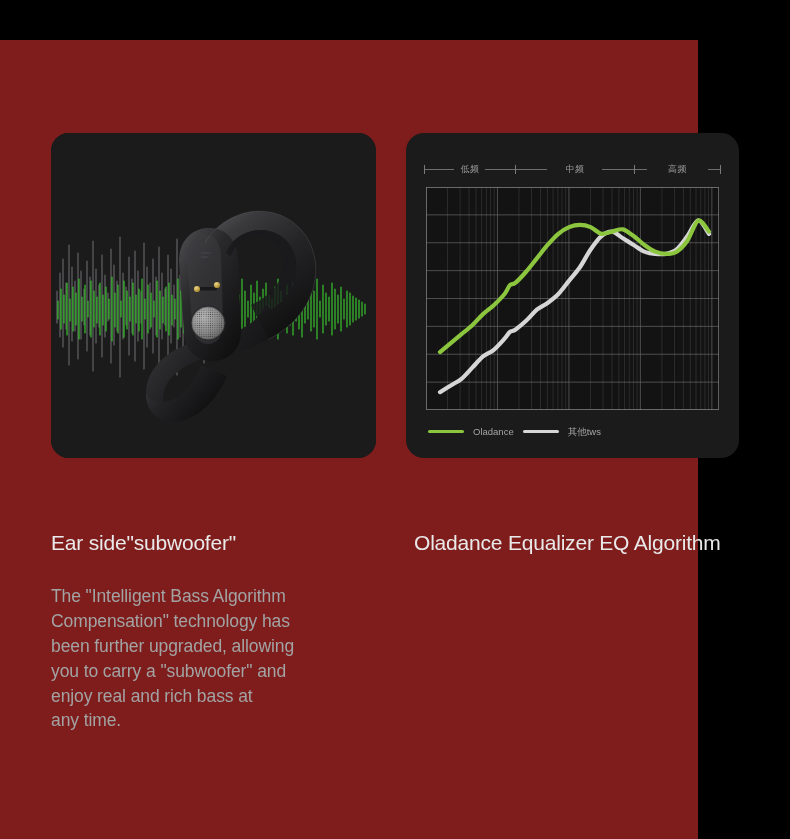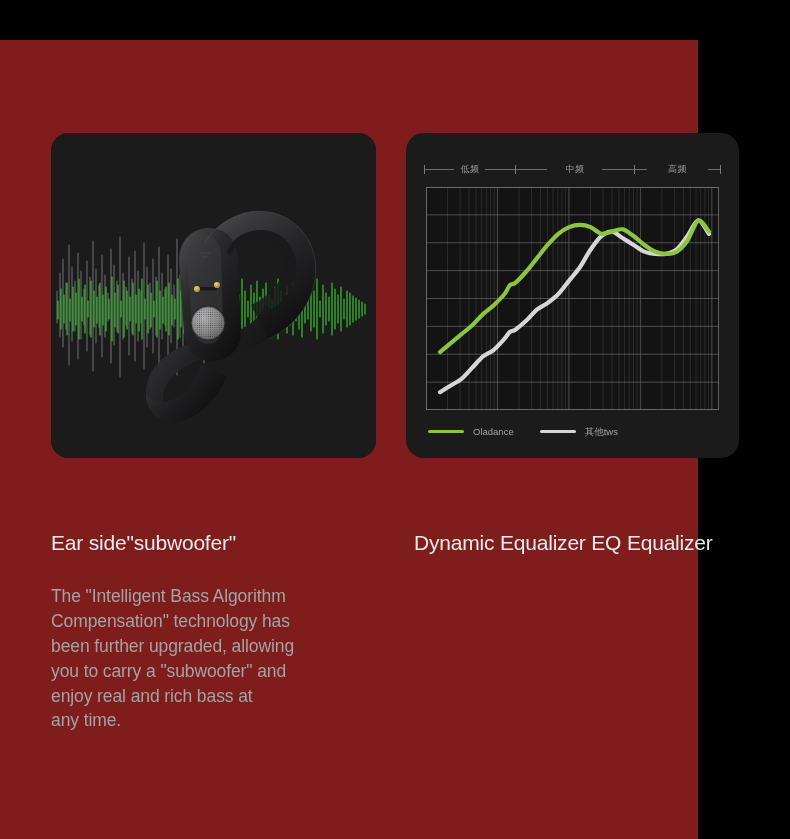--- a/index.html
+++ b/index.html
@@ -45,21 +45,21 @@
   .band-label {
     font-size:9px; color:#9c9c9c; padding:0 6px; white-space:nowrap;
     letter-spacing:.5px; line-height:1;
   }
 
   .plot { position:absolute; left:20px; top:54px; width:293px; height:223px; }
   .plot svg { display:block; width:100%; height:100%; }
 
   .legend {
     position:absolute; left:22px; bottom:22px;
-    display:flex; align-items:center; gap:26px;
+    display:flex; align-items:center; gap:9px;
   }
   .legend-item { display:flex; align-items:center; gap:9px; }
   .legend-swatch { width:36px; height:3px; border-radius:2px; display:block; }
   .legend-label { font-size:9.5px; color:#a5a5a5; line-height:1; white-space:nowrap; }
 
   
   .texts { position:absolute; left:0; top:490px; width:790px; }
   .col { position:absolute; top:0; }
   .col-left  { left:51px;  width:345px; }
   .col-right { left:414px; width:372px; }
@@ -430,17 +430,17 @@
     <div class="col col-left">
       <div class="heading">Ear side"subwoofer"</div>
       <div class="body">The "Intelligent Bass Algorithm
 Compensation" technology has
 been further upgraded, allowing
 you to carry a "subwoofer" and
 enjoy real and rich bass at
 any time.</div>
     </div>
     <div class="col col-right">
-      <div class="heading">Dynamic Equalizer EQ Equalizer</div>
+      <div class="heading">Oladance Equalizer EQ Algorithm</div>
     </div>
   </div>
 
 </div>
 
 </body></html>

